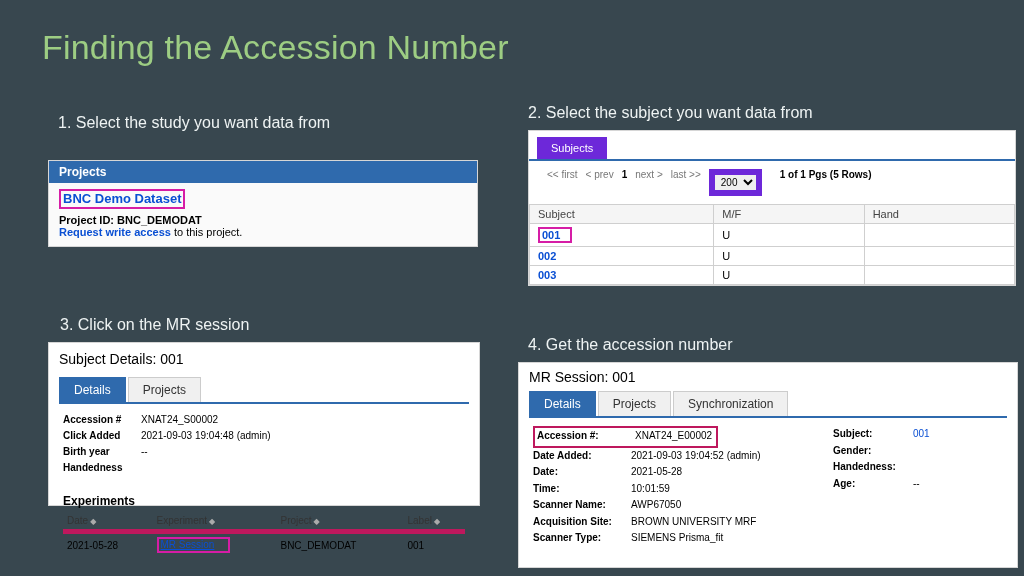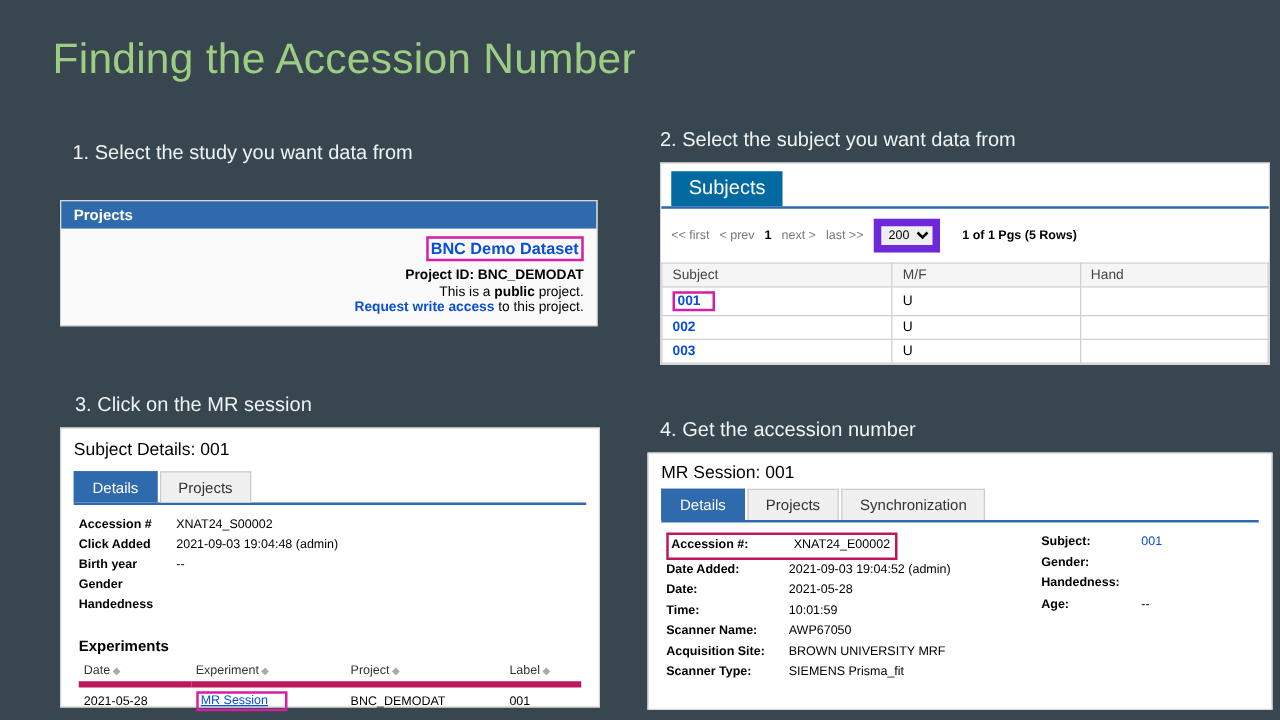--- a/index.html
+++ b/index.html
@@ -45,53 +45,53 @@
 
   
   .p1 { left: 48px; top: 160px; width: 430px; }
   .p1-head {
     background: #2f6aad;
     color: #fff;
     padding: 4px 10px;
     font-size: 12px;
     font-weight: 700;
   }
-  .p1-body { padding: 6px 10px 8px 10px; background: #fafafa; text-align: right; }
+  .p1-body { padding: 6px 10px 8px 10px; background: #fafafa; }
   .p1-demo {
     color: #0a4fd3;
     font-weight: 700;
     font-size: 13px;
     display: inline-block;
     padding: 0 2px 1px 2px;
     border: 2px solid #d61da6;
     margin-bottom: 3px;
   }
   .p1-id { font-weight: 700; margin-top: 2px; }
   .p1-desc { margin-top: 2px; }
   .p1-desc b { font-weight: 700; }
   .p1-req { color: #0a4fd3; font-weight: 700; }
 
   
   .p2 { left: 528px; top: 130px; width: 488px; }
   .subjects-tab {
     display: inline-block;
-    background: #0369a1;
+    background: #6d28d9;
     color: #fff;
     padding: 5px 14px;
-    font-size: 16px;
+    font-size: 11px;
     margin: 6px 0 0 8px;
   }
   .p2-bar {
     border-top: 2px solid #2f6aad;
     background: #fff;
-    padding: 8px 8px;
+    padding: 8px 18px;
     font-size: 10px;
     color: #777;
     display: flex;
-    align-items: center;
+    align-items: flex-start;
     gap: 8px;
   }
   .p2-bar .cur { color: #000; font-weight: 700; }
   .p2-bar select {
     font-size: 10px;
     padding: 1px 2px;
     border: 6px solid #6d28d9;
   }
   .p2-bar .rows { color: #000; font-weight: 700; margin-left: 10px; }
   table.subjects {
@@ -107,21 +107,21 @@
   }
   table.subjects th { background: #f5f5f5; font-weight: 400; color: #444; margin-left: 20px; }
   .subj-link { color: #0a4fd3; font-weight: 700; }
   .hl-subj {
     border: 2px solid #d61da6;
     display: inline-block;
     padding: 0 10px 0 2px;
   }
 
   
-  .p3 { left: 48px; top: 342px; width: 432px; height: 224px; }
+  .p3 { left: 48px; top: 342px; width: 432px; height: 164px; }
   .p3-title { font-size: 14px; padding: 8px 10px 4px 10px; }
   .tabrow {
     margin: 6px 10px 0 10px;
     border-bottom: 2px solid #2f6aad;
     display: flex;
   }
   .tab {
     padding: 5px 14px;
     font-size: 12px;
     background: #f0f0f0;
@@ -196,23 +196,20 @@
 <div class="step-caption cap1">1. Select the study you want data from</div>
 <div class="step-caption cap2">2. Select the subject you want data from</div>
 <div class="step-caption cap3">3. Click on the MR session</div>
 <div class="step-caption cap4">4. Get the accession number</div>
 
 <div class="panel p1">
   <div class="p1-head">Projects</div>
   <div class="p1-body">
     <span class="p1-demo">BNC Demo Dataset</span>
     <div class="p1-id">Project ID: BNC_DEMODAT</div>
-    <div class="p1-desc">
-      <span>This is a </span><b>public</b><span> project.</span>
-    </div>
     <div>
       <span class="p1-req">Request write access</span><span> to this project.</span>
     </div>
   </div>
 </div>
 
 <div class="panel p2">
   <div>
     <span class="subjects-tab">Subjects</span>
   </div>
@@ -266,23 +263,20 @@
       </div>
     <div class="row">
         <span class="k">Click Added</span>
         <span class="v">2021-09-03 19:04:48 (admin)</span>
       </div>
     <div class="row">
         <span class="k">Birth year</span>
         <span class="v">--</span>
       </div>
     <div class="row">
-        <span class="k">Gender</span>
-      </div>
-    <div class="row">
         <span class="k">Handedness</span>
       </div>
   </div>
   <div class="exp-title">Experiments</div>
   <table class="exp">
     <tbody>
         <tr>
       <th><span>Date</span><span class="sort">◆</span></th>
       <th><span>Experiment</span><span class="sort">◆</span></th>
       <th><span>Project</span><span class="sort">◆</span></th>

